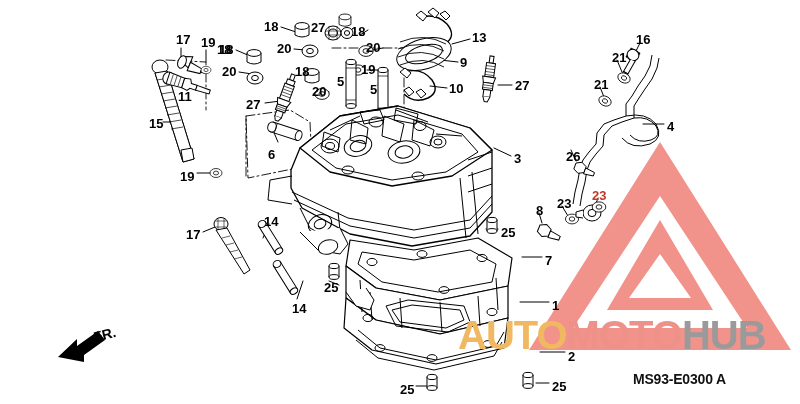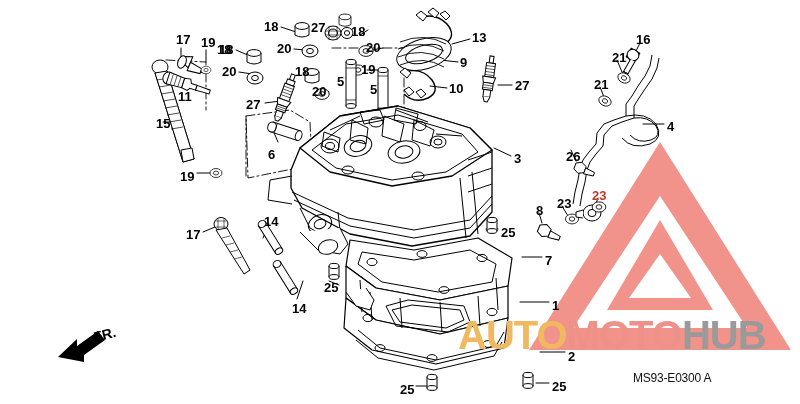--- a/index.html
+++ b/index.html
@@ -4,22 +4,22 @@
 <style>
   html,body{margin:0;padding:0;background:#fff;}
   body{width:800px;height:404px;overflow:hidden;
        font-family:"Liberation Sans",sans-serif;}
   #stage{position:relative;width:800px;height:404px;background:#ffffff;}
   #art{position:absolute;left:0;top:0;width:800px;height:404px;}
   .lbl{position:absolute;font-family:"Liberation Sans",sans-serif;
        font-weight:bold;font-size:13px;color:#000;line-height:1;
        white-space:nowrap;user-select:none;}
   .lbl.red{color:#C0392B;}
-  #partcode{position:absolute;left:633px;top:371px;font-size:12px;
-            font-weight:normal;letter-spacing:-0.2px;color:#111;
+  #partcode{position:absolute;left:633px;top:371px;font-size:14px;
+            font-weight:bold;letter-spacing:-0.2px;color:#111;
             font-family:"Liberation Sans",sans-serif;white-space:nowrap;}
   #frmark{position:absolute;left:55px;top:325px;width:75px;height:40px;}
   #wm-tri{position:absolute;left:525px;top:138px;width:270px;height:215px;
           pointer-events:none;}
   #wm-text{position:absolute;left:458px;top:316px;width:340px;height:42px;
            pointer-events:none;}
 </style>
 </head>
 <body>
 
@@ -440,21 +440,21 @@
       <div class="lbl" style="left: 311px; top: 21px;">27</div>
       <div class="lbl" style="left: 351px; top: 25px;">18</div>
       <div class="lbl" style="left: 277px; top: 42px;">20</div>
       <div class="lbl" style="left: 366px; top: 41px;">20</div>
       <div class="lbl" style="left: 361px; top: 63px;">19</div>
       <div class="lbl" style="left: 217px; top: 43px;">18</div>
       <div class="lbl" style="left: 222px; top: 65px;">20</div>
       <div class="lbl" style="left: 295px; top: 65px;">18</div>
       <div class="lbl" style="left: 312px; top: 85px;">20</div>
       <div class="lbl" style="left: 178px; top: 90px;">11</div>
-      <div class="lbl" style="left: 156px; top: 117px; text-align: right;">15</div>
+      <div class="lbl" style="left: 149px; top: 117px; text-align: right;">15</div>
       <div class="lbl" style="left: 246px; top: 98px;">27</div>
       <div class="lbl" style="left: 337px; top: 75px;">5</div>
       <div class="lbl" style="left: 370px; top: 83px;">5</div>
       <div class="lbl" style="left: 472px; top: 31px;">13</div>
       <div class="lbl" style="left: 460px; top: 56px;">9</div>
       <div class="lbl" style="left: 449px; top: 82px;">10</div>
       <div class="lbl" style="left: 515px; top: 79px;">27</div>
       <div class="lbl" style="left: 636px; top: 33px;">16</div>
       <div class="lbl" style="left: 612px; top: 51px;">21</div>
       <div class="lbl" style="left: 594px; top: 78px;">21</div>

